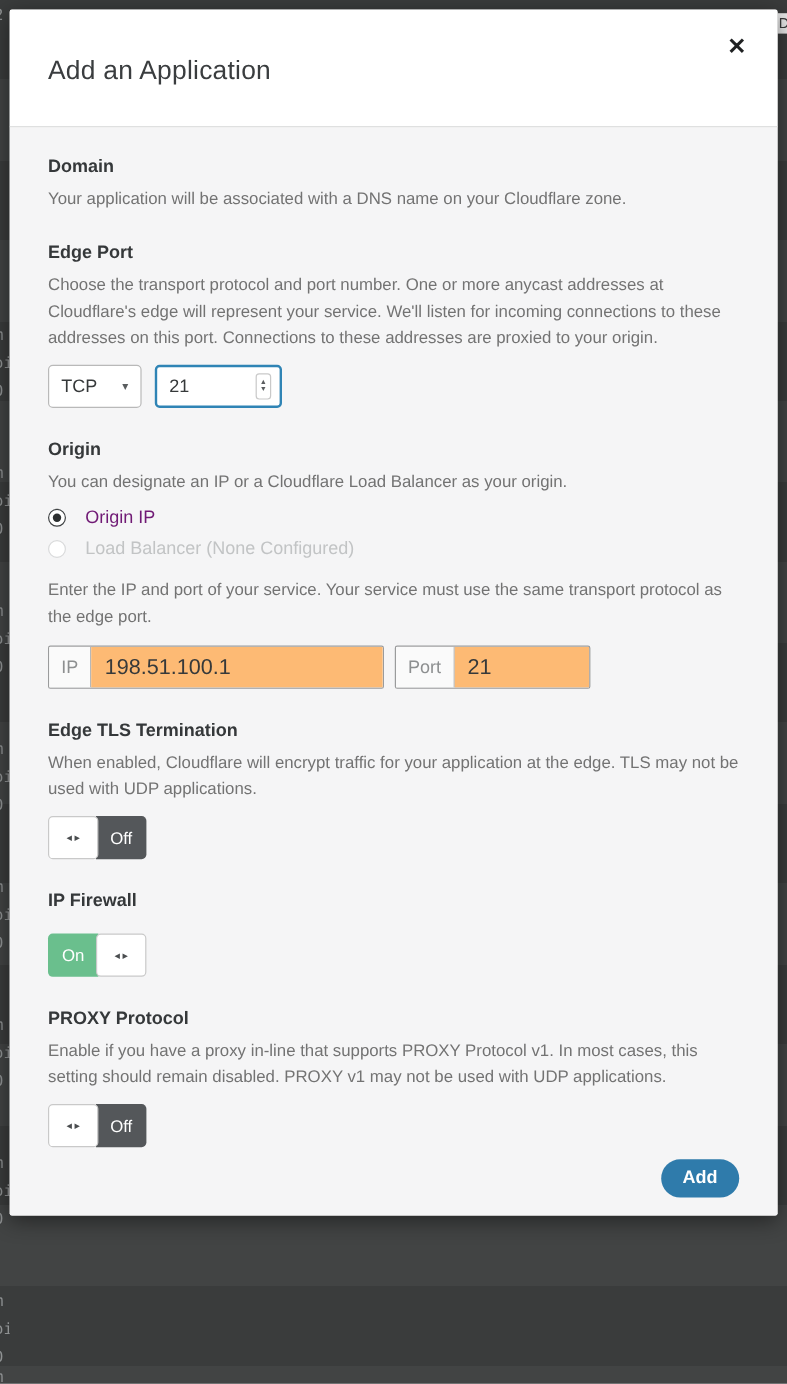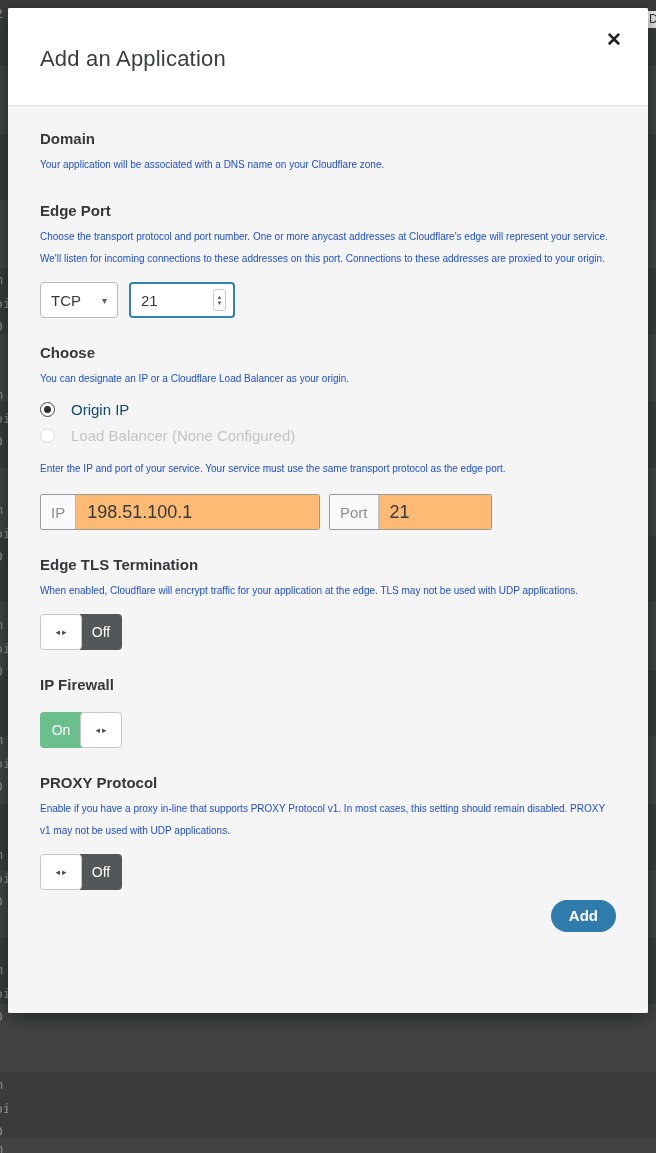--- a/index.html
+++ b/index.html
@@ -43,21 +43,21 @@
   .modal-body{
     height:1040px;box-sizing:border-box;background:#f5f5f6;border-top:1px solid #dfe0e0;
     padding:24px 32px 0;color:#4a4d4f;
   }
   section{margin:0;}
   section + section{margin-top:26px;}
   .section-label{
     margin:0 0 6px;font-size:15px;font-weight:700;color:#35383a;line-height:18px;
   }
   .section-desc{
-    margin:0 0 12px;font-size:10px;line-height:22px;color:#1d4ed8;max-width:576px;
+    margin:0 0 12px;font-size:14px;line-height:22px;color:#737373;max-width:576px;
   }
   
   .row{display:flex;align-items:center;}
   .text-input{
     height:36px;box-sizing:border-box;border:1px solid #c3c3c3;border-radius:4px;background:#fff;
     font-family:inherit;font-size:15px;color:#36393a;padding:0 11px;outline:none;
   }
   .domain-input{width:165px;}
   .suffix{margin-left:10px;font-size:15px;color:#4a4d4f;}
   
@@ -72,21 +72,21 @@
     width:106px;height:36px;box-sizing:border-box;border:2px solid #2f84b5;border-radius:4px;
     background:#fff;display:flex;align-items:center;justify-content:space-between;
     padding:0 7px 0 10px;font-size:15px;color:#36393a;
   }
   .stepper{
     width:13px;height:22px;box-sizing:border-box;border:1px solid #c9c9c9;border-radius:3px;
     display:flex;flex-direction:column;align-items:center;justify-content:center;
     font-size:6px;line-height:6px;color:#5a5d5f;background:#fff;cursor:pointer;
   }
   
-  .radio-row{display:flex;align-items:center;height:26px;cursor:pointer;font-size:15px;color:#0c4a6e;}
+  .radio-row{display:flex;align-items:center;height:26px;cursor:pointer;font-size:15px;color:#701a75;}
   .radio-row.disabled{cursor:default;color:#c2c4c5;}
   .radio{
     width:15px;height:15px;border-radius:50%;border:1.5px solid #3f4244;box-sizing:border-box;
     margin-right:16px;display:flex;align-items:center;justify-content:center;background:#fff;flex:0 0 auto;
   }
   .radio.checked::after{content:"";width:7px;height:7px;border-radius:50%;background:#2c2f30;}
   .radio.off{border-color:#d9dadb;}
   .radios{margin:4px 0 10px;}
   
   .group-row{display:flex;align-items:center;margin-top:14px;}
@@ -191,21 +191,21 @@
           <span>21</span>
           <span class="stepper">
             <span>▲</span>
             <span>▼</span>
           </span>
         </div>
       </div>
     </section>
 
     <section>
-      <h2 class="section-label">Choose</h2>
+      <h2 class="section-label">Origin</h2>
       <p class="section-desc" style="margin-bottom:6px;">You can designate an IP or a Cloudflare Load Balancer as your origin.</p>
       <div class="radios">
         <label class="radio-row">
           <span class="radio checked"></span>
           <span>Origin IP</span>
         </label>
         <label class="radio-row disabled">
           <span class="radio off"></span>
           <span>Load Balancer (None Configured)</span>
         </label>

